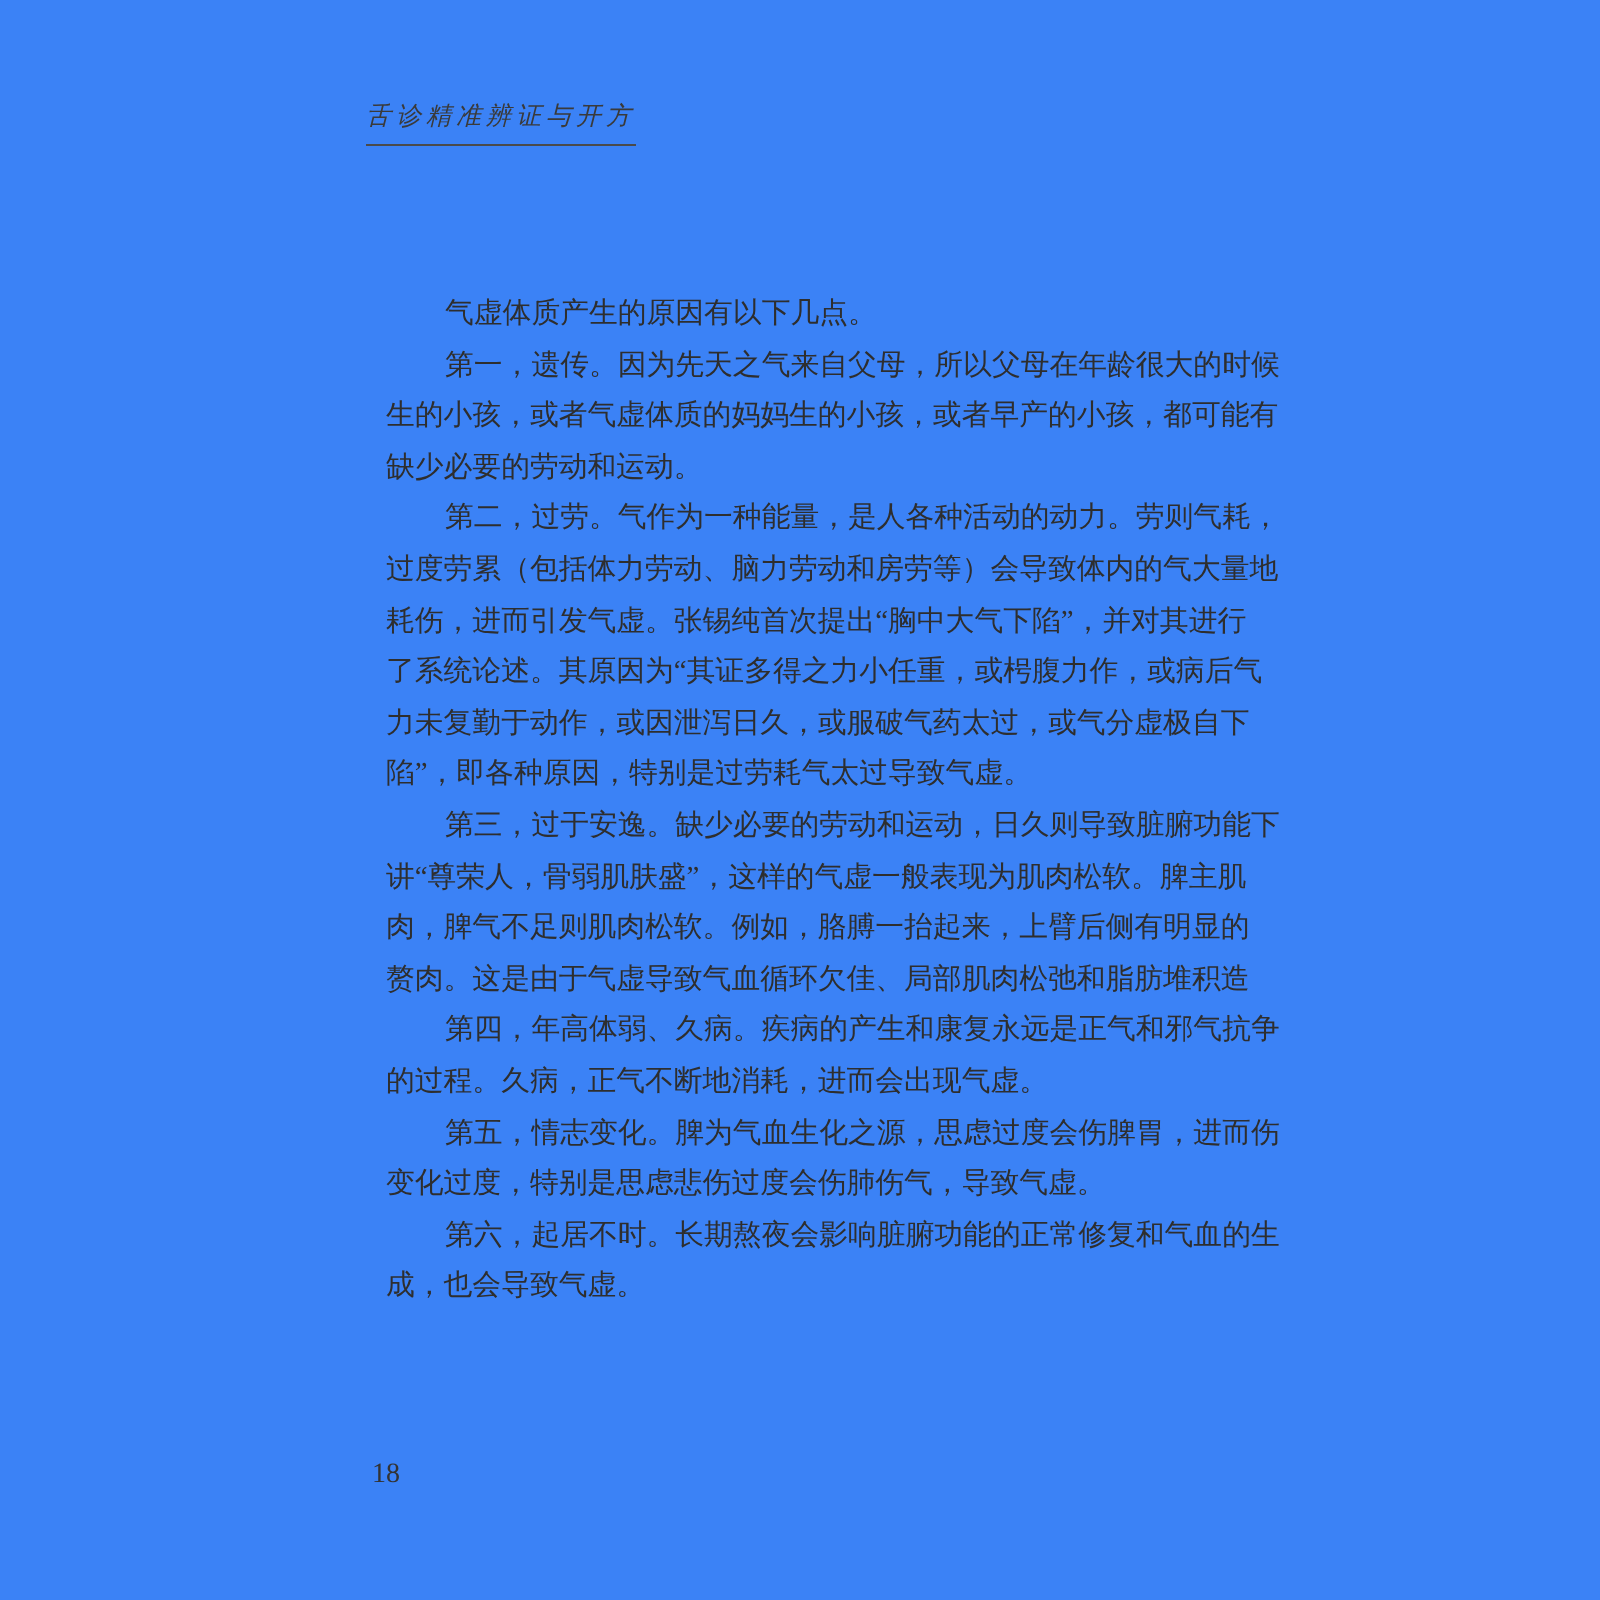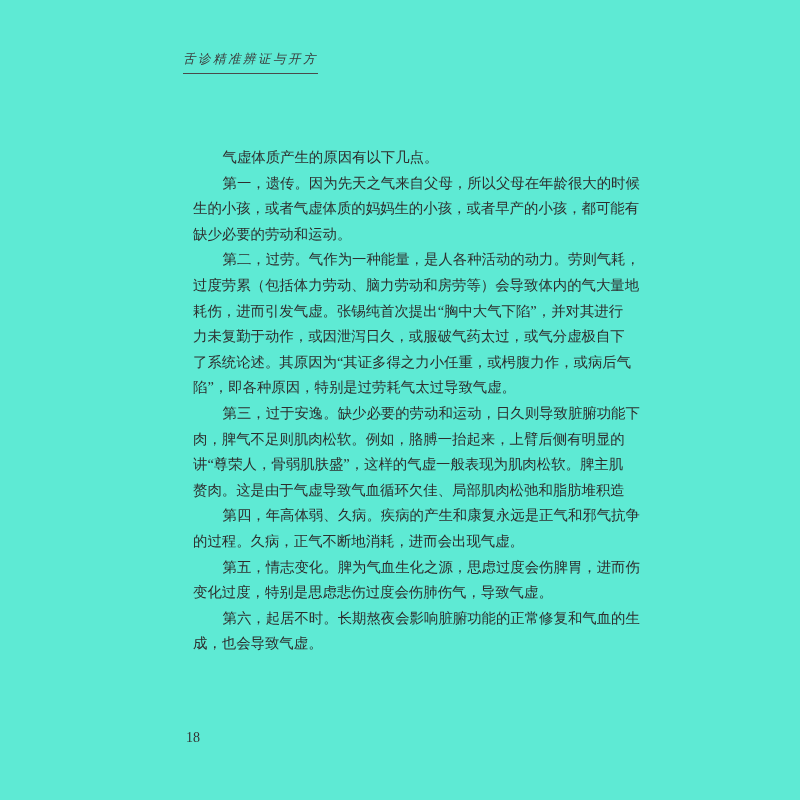--- a/index.html
+++ b/index.html
@@ -4,21 +4,21 @@
 <style>
   html, body {
     margin: 0;
     padding: 0;
     background: #ffffff;
   }
   .page {
     position: relative;
     width: 800px;
     height: 800px;
-    background: #5eead4;
+    background: #3b82f6;
     overflow: hidden;
     color: #2e2e2e;
   }
   
   .running-head {
     position: absolute;
     left: 183px;
     top: 49px;
   }
   .running-head .book-title {
@@ -86,26 +86,26 @@
 
 
   <div class="body-text" id="body-text">
       <div class="line indent">气虚体质产生的原因有以下几点。</div>
       <div class="line indent">第一，遗传。因为先天之气来自父母，所以父母在年龄很大的时候</div>
       <div class="line">生的小孩，或者气虚体质的妈妈生的小孩，或者早产的小孩，都可能有</div>
       <div class="line">缺少必要的劳动和运动。</div>
       <div class="line indent">第二，过劳。气作为一种能量，是人各种活动的动力。劳则气耗，</div>
       <div class="line">过度劳累（包括体力劳动、脑力劳动和房劳等）会导致体内的气大量地</div>
       <div class="line">耗伤，进而引发气虚。张锡纯首次提出“胸中大气下陷”，并对其进行</div>
+      <div class="line">了系统论述。其原因为“其证多得之力小任重，或枵腹力作，或病后气</div>
       <div class="line">力未复勤于动作，或因泄泻日久，或服破气药太过，或气分虚极自下</div>
-      <div class="line">了系统论述。其原因为“其证多得之力小任重，或枵腹力作，或病后气</div>
       <div class="line">陷”，即各种原因，特别是过劳耗气太过导致气虚。</div>
       <div class="line indent">第三，过于安逸。缺少必要的劳动和运动，日久则导致脏腑功能下</div>
+      <div class="line">讲“尊荣人，骨弱肌肤盛”，这样的气虚一般表现为肌肉松软。脾主肌</div>
       <div class="line">肉，脾气不足则肌肉松软。例如，胳膊一抬起来，上臂后侧有明显的</div>
-      <div class="line">讲“尊荣人，骨弱肌肤盛”，这样的气虚一般表现为肌肉松软。脾主肌</div>
       <div class="line">赘肉。这是由于气虚导致气血循环欠佳、局部肌肉松弛和脂肪堆积造</div>
       <div class="line indent">第四，年高体弱、久病。疾病的产生和康复永远是正气和邪气抗争</div>
       <div class="line">的过程。久病，正气不断地消耗，进而会出现气虚。</div>
       <div class="line indent">第五，情志变化。脾为气血生化之源，思虑过度会伤脾胃，进而伤</div>
       <div class="line">变化过度，特别是思虑悲伤过度会伤肺伤气，导致气虚。</div>
       <div class="line indent">第六，起居不时。长期熬夜会影响脏腑功能的正常修复和气血的生</div>
       <div class="line">成，也会导致气虚。</div>
     </div>
 
   <div class="page-number">18</div>

